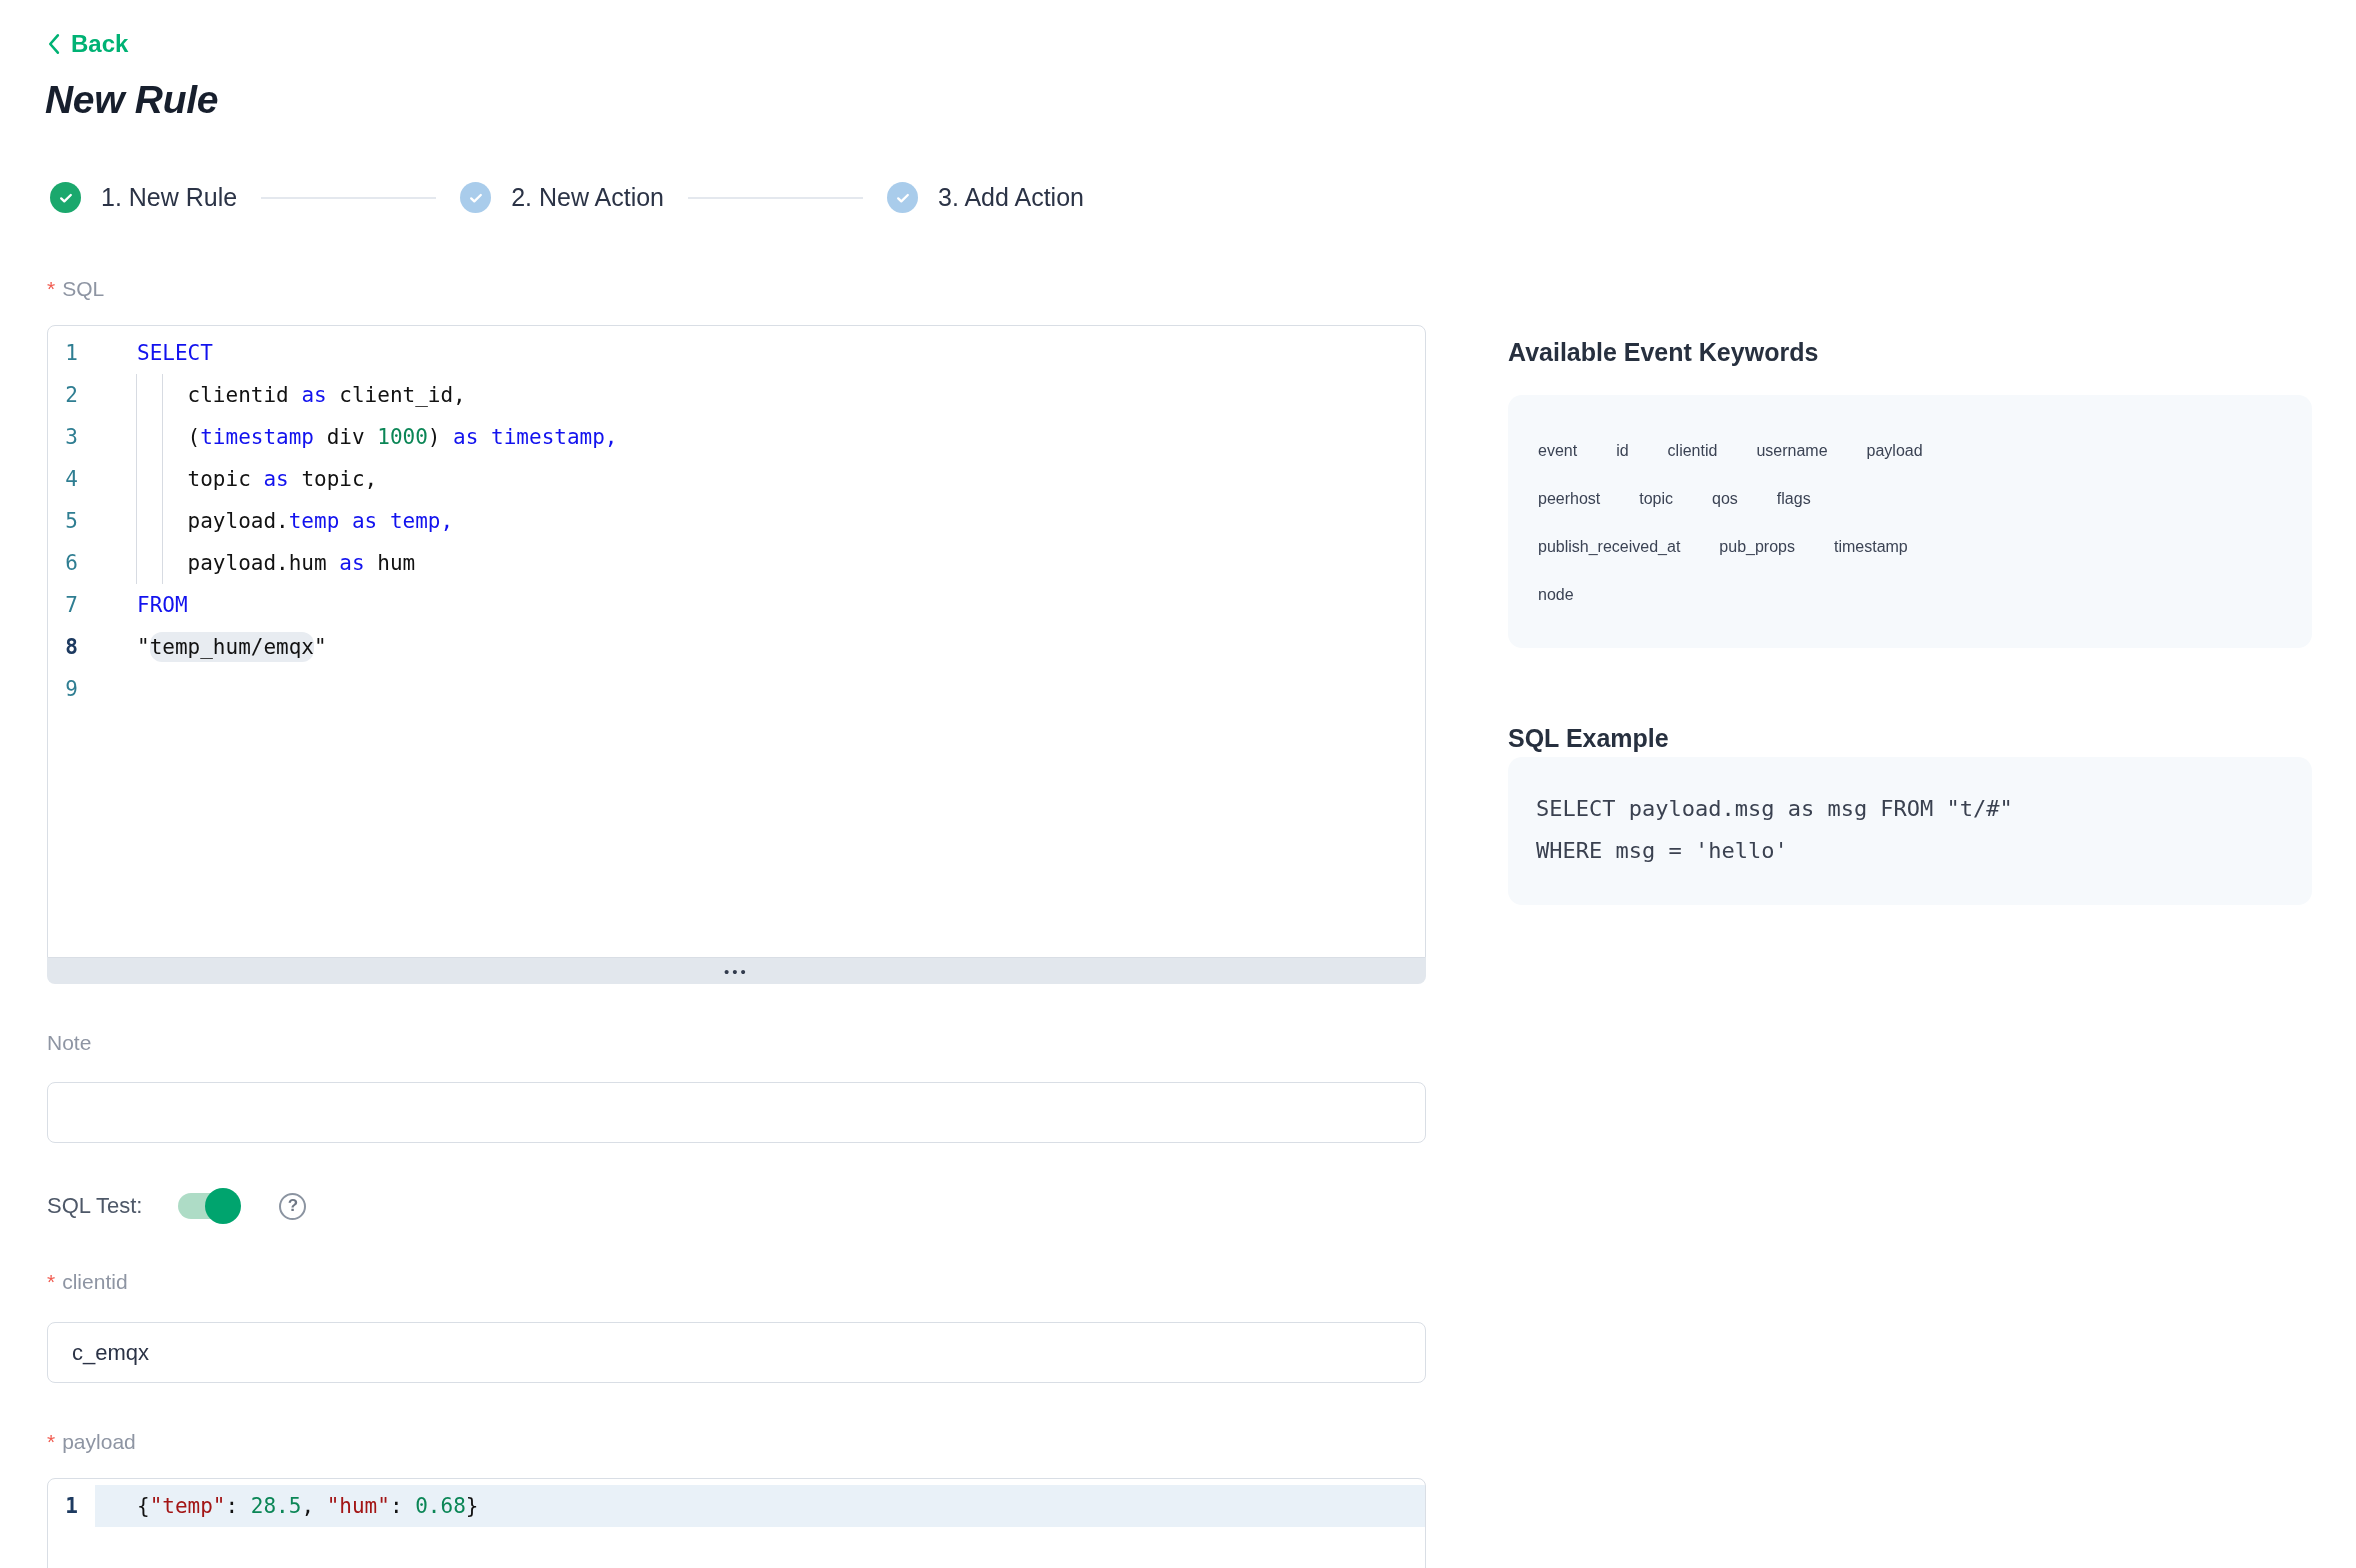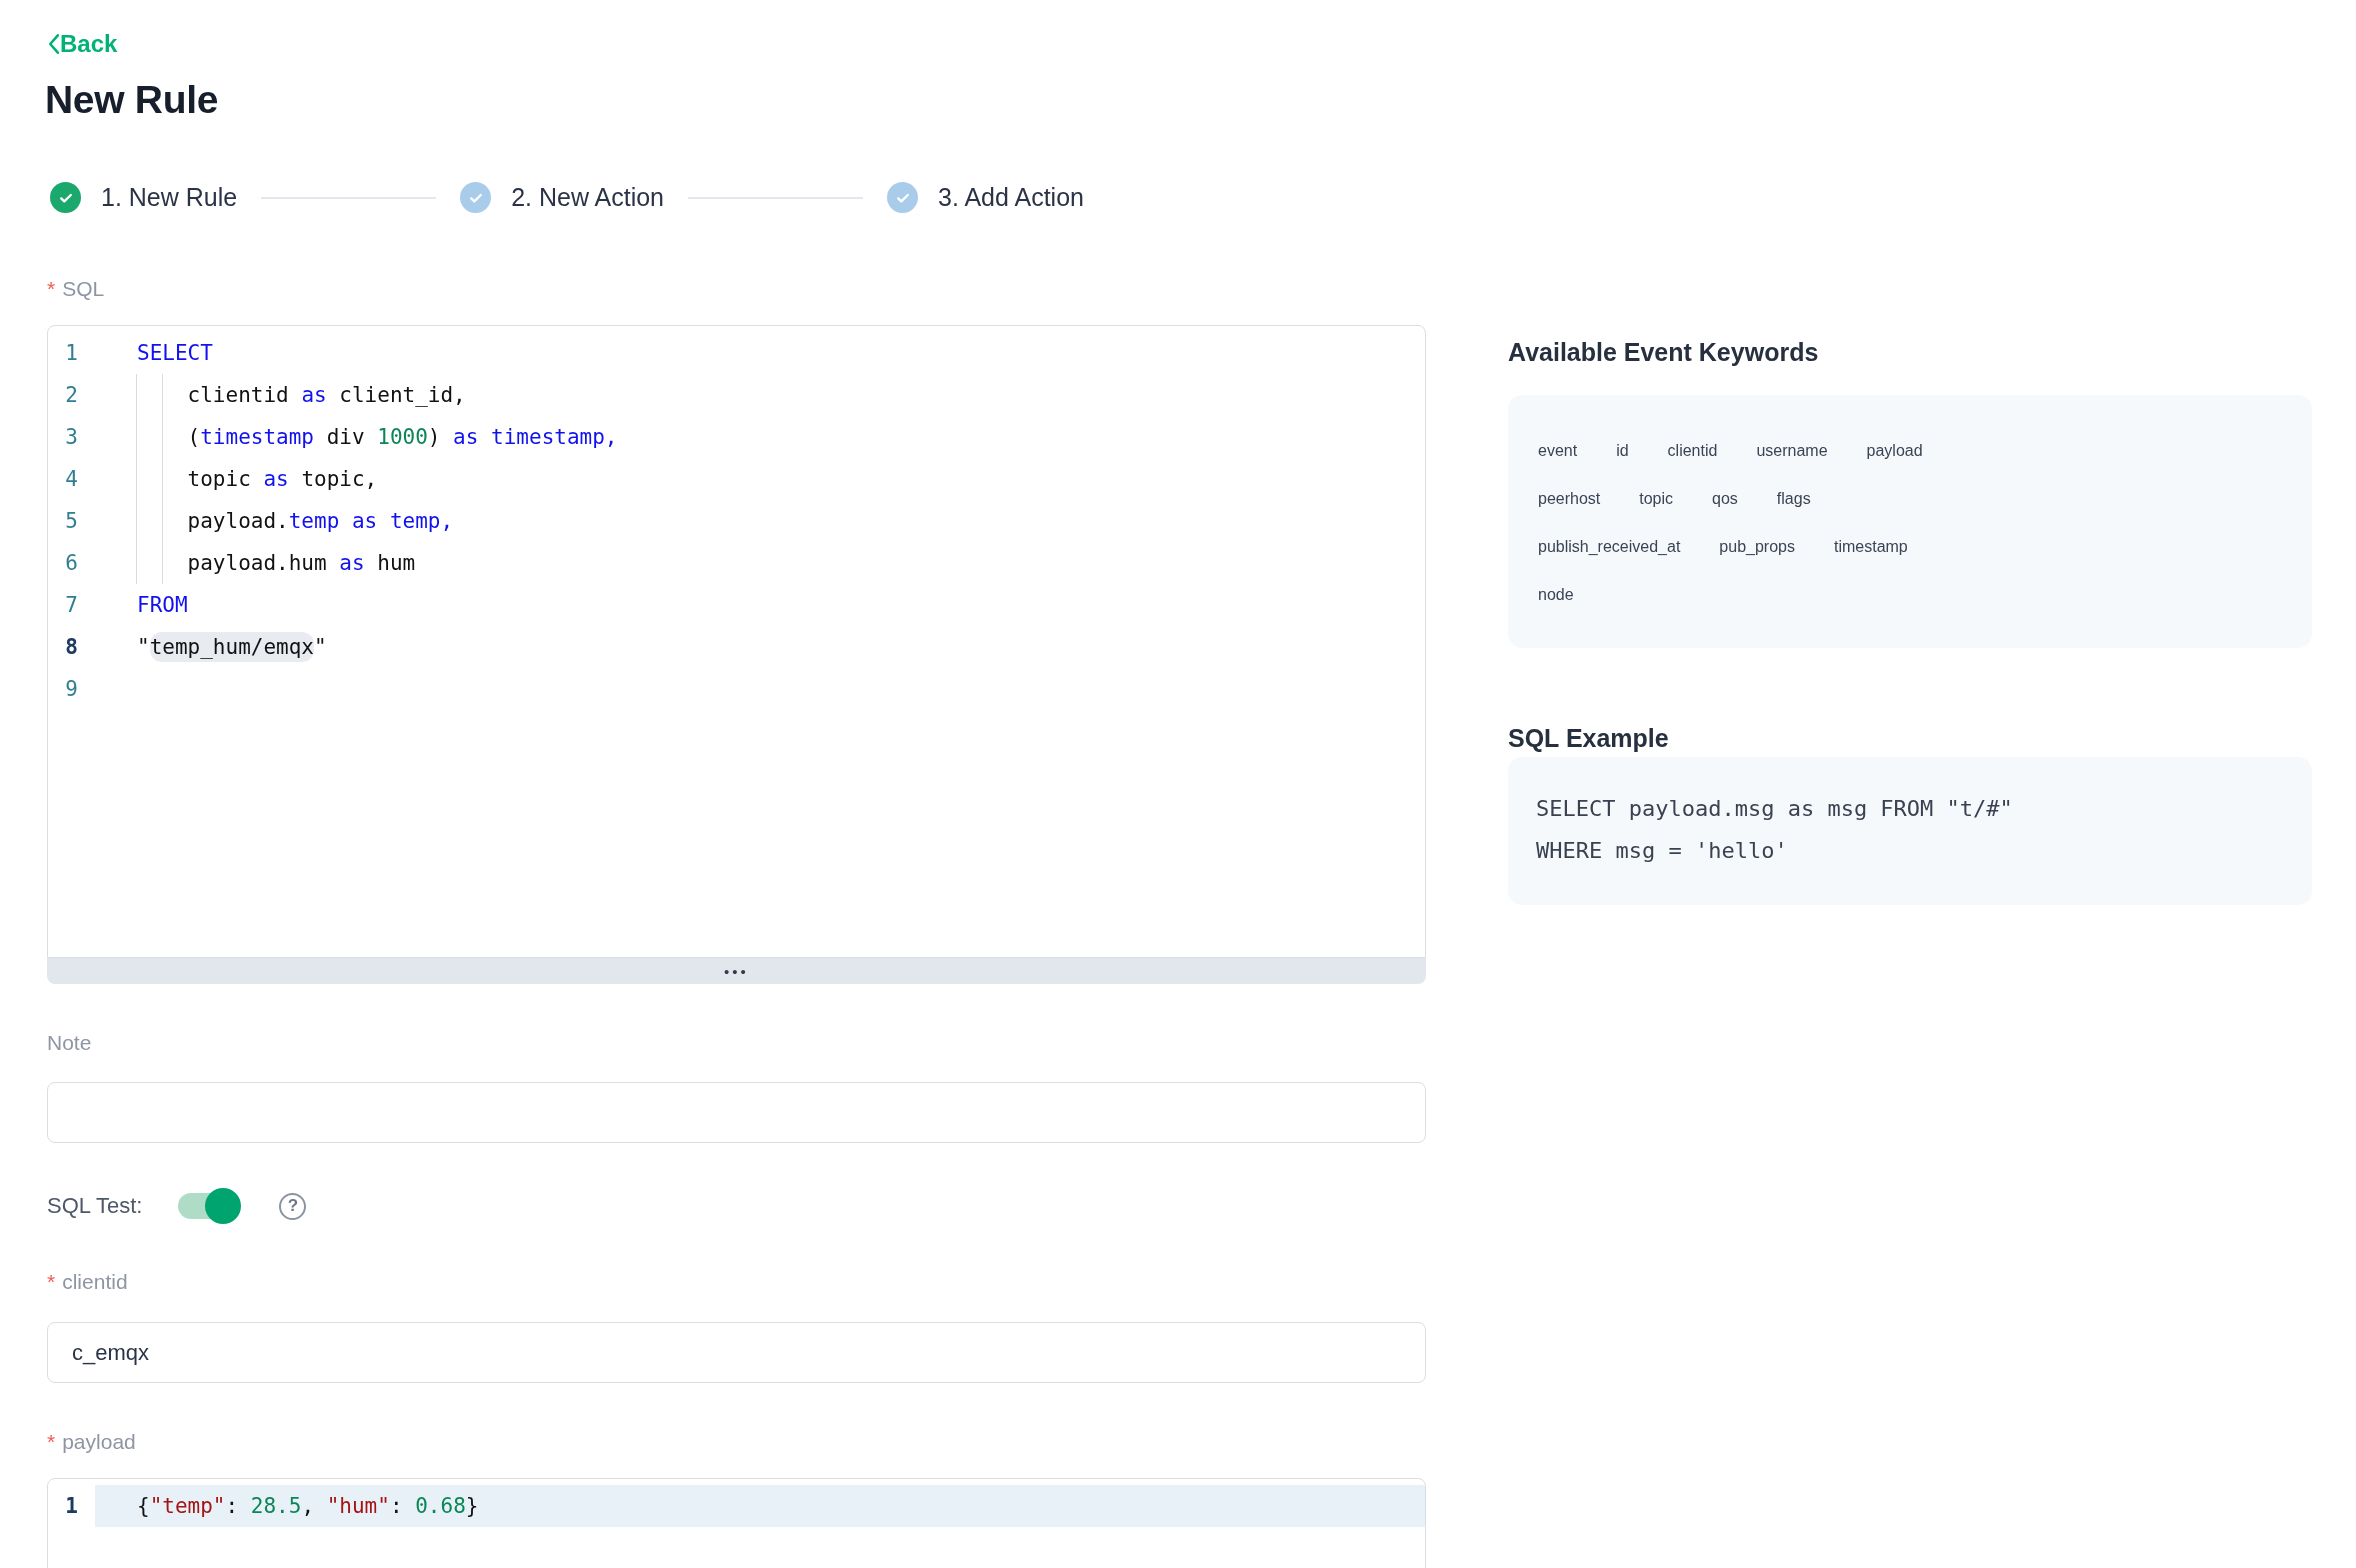--- a/index.html
+++ b/index.html
@@ -7,28 +7,29 @@
   body {
     position:relative; overflow:hidden;
     background:#ffffff;
     font-family:"Liberation Sans", sans-serif;
     color:#2b3346;
   }
 
   
   .back-link {
     position:absolute; left:47px; top:30px;
-    display:flex; align-items:center; 
+    display:flex; align-items:center; gap:11px;
     color:#00b274; font-size:24px; font-weight:600;
     cursor:pointer; text-decoration:none;
   }
   .page-title {
     position:absolute; left:45px; top:78px;
     font-size:39px; font-weight:700; color:#171f2d;
     letter-spacing:-0.3px;
+    font-style:italic;
   }
 
   
   .steps { position:absolute; left:50px; top:182px; display:flex; align-items:center; }
   .step { display:flex; align-items:center; gap:20px; cursor:pointer; }
   .step-circle {
     width:31px; height:31px; border-radius:50%;
     display:flex; align-items:center; justify-content:center; flex:none;
   }
   .step-circle.done { background:#1ba86d; }

